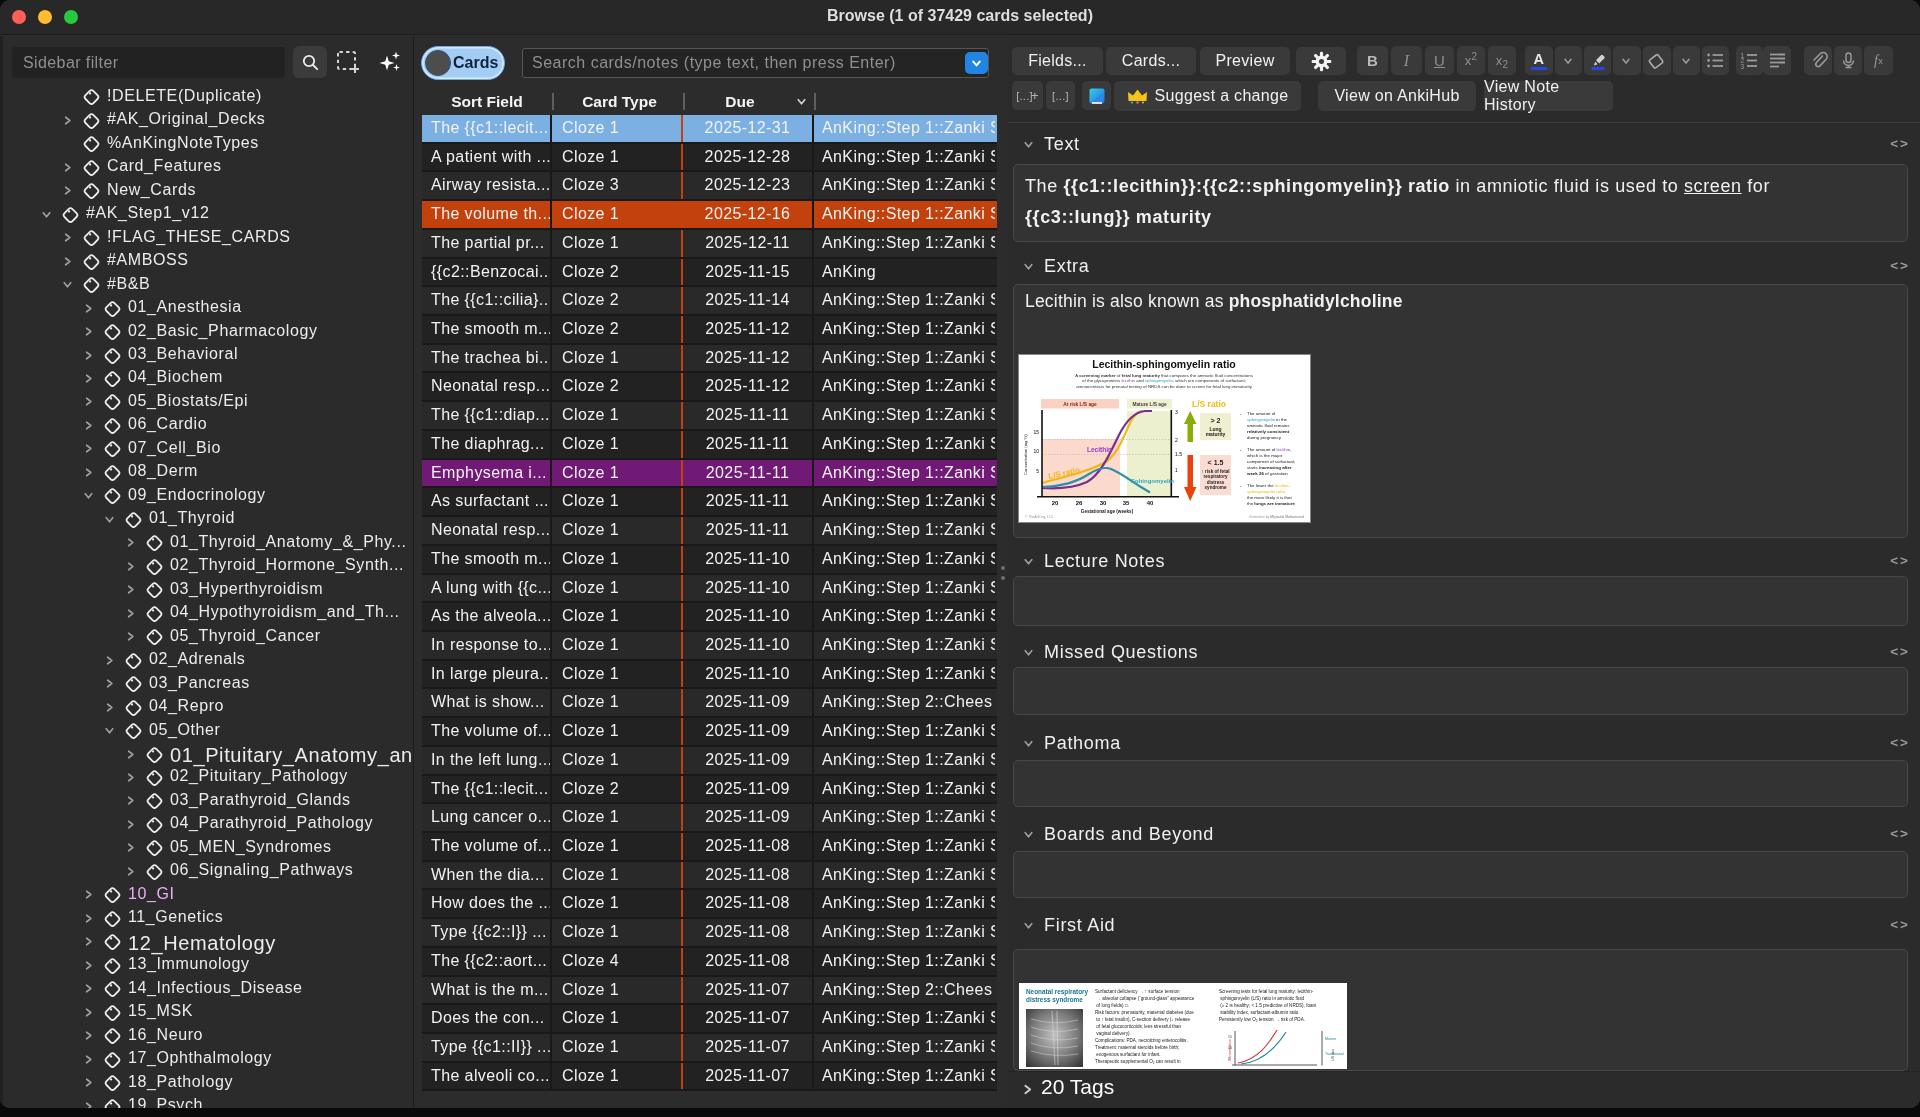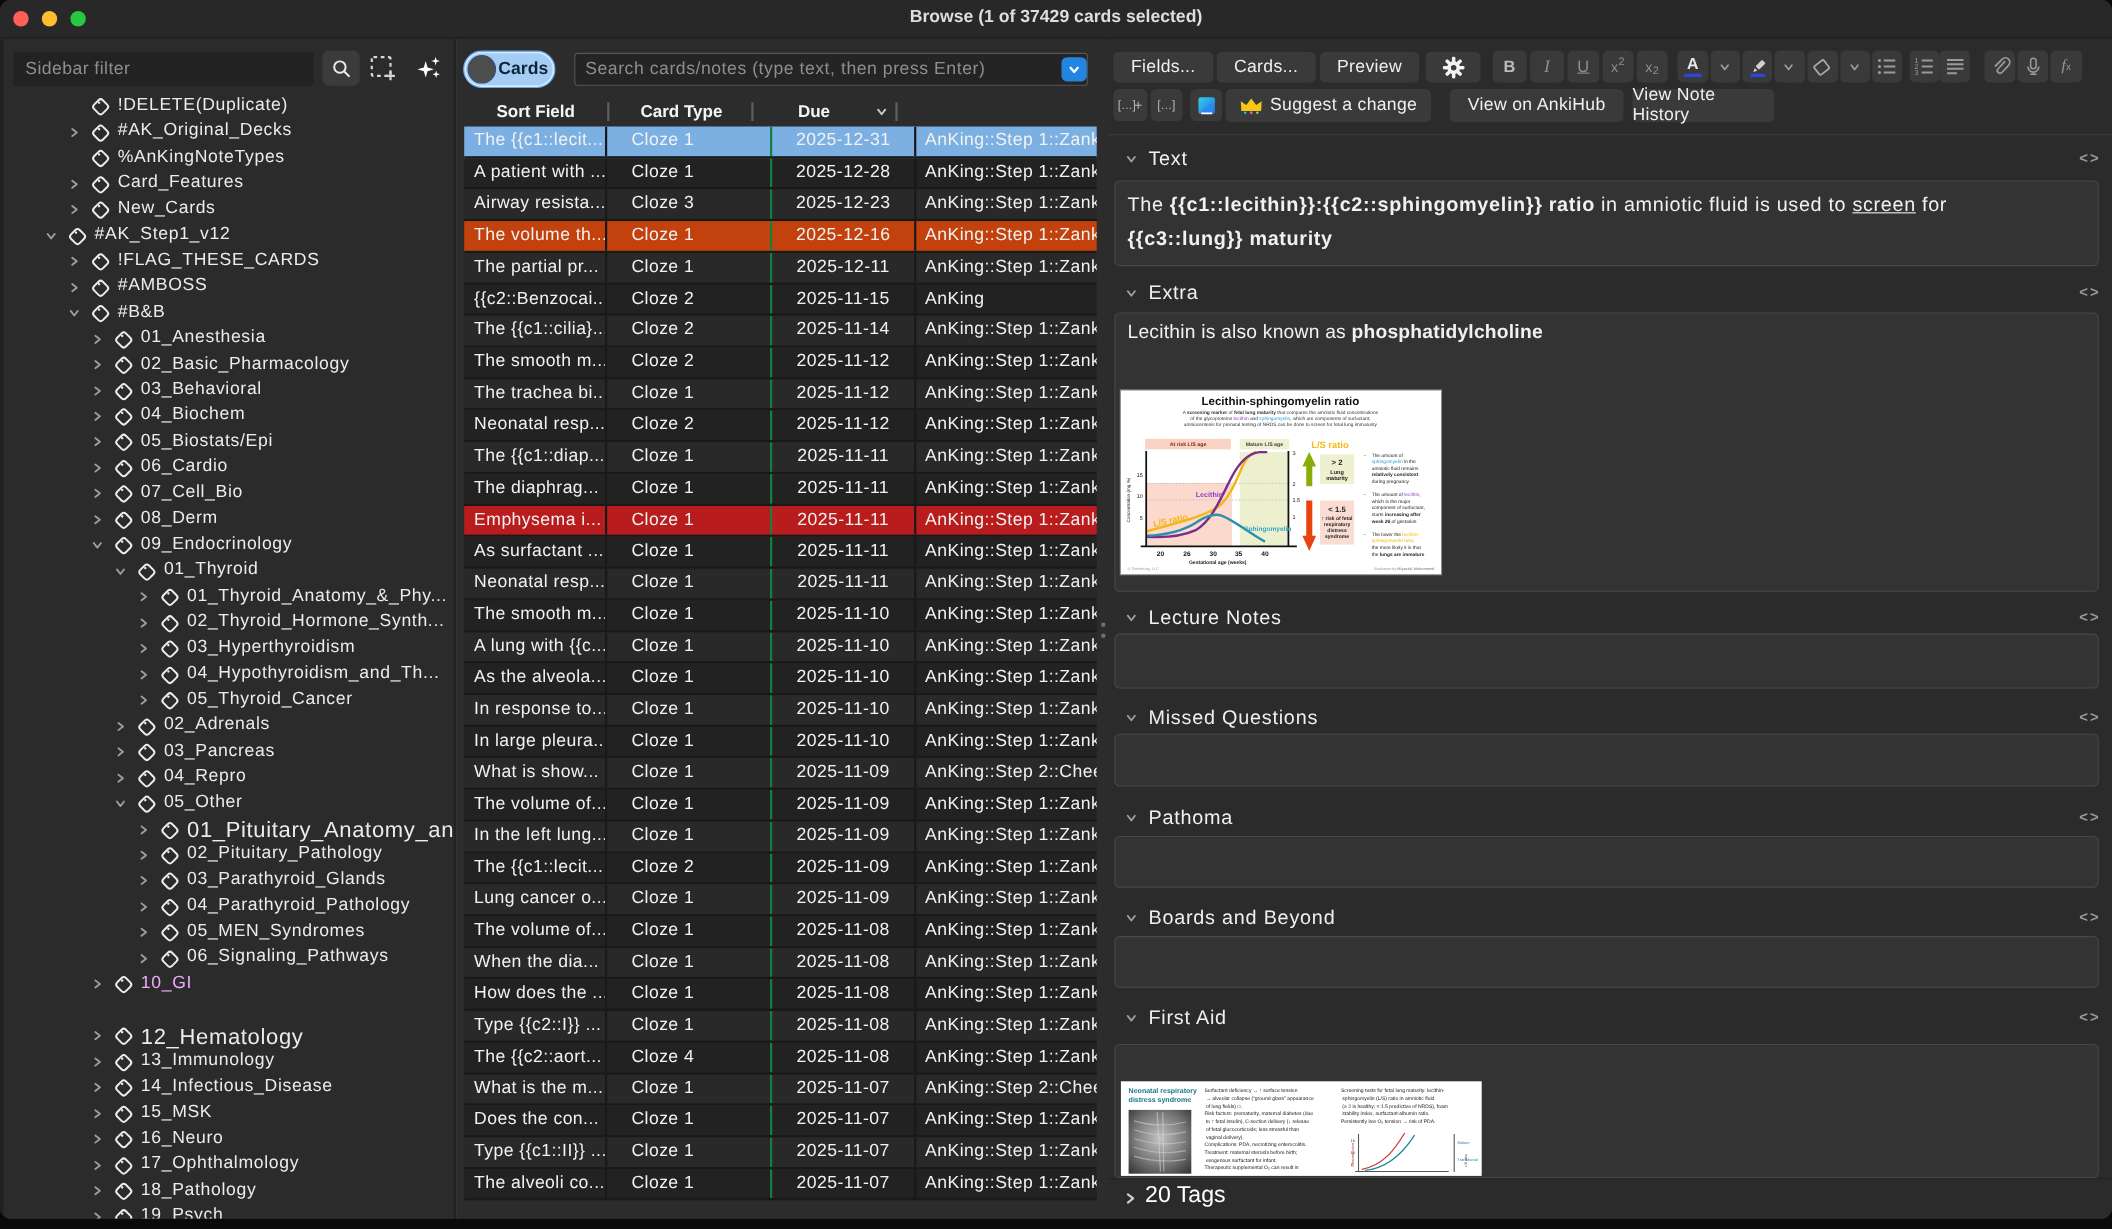--- a/index.html
+++ b/index.html
@@ -13,21 +13,21 @@
 #sidebar {position:absolute;left:0;top:36px;width:414px;height:1072px;background:#2b2b2b;
   border-right:1px solid #1c1c1c;overflow:hidden}
 #sideedge {position:absolute;left:0;top:36px;width:3px;height:1072px;background:#212121}
 #filter {position:absolute;left:12px;top:11px;width:273px;height:31px;background:#222222;
   border-radius:3px;color:#8f8f8f;font-size:16px;letter-spacing:0.4px;line-height:31px;padding-left:11px}
 #tablepane {position:absolute;left:415px;top:36px;width:592px;height:1072px;background:#2c2c2c;overflow:hidden}
 #editor {position:absolute;left:1007px;top:36px;width:913px;height:1072px;background:#2b2b2b;overflow:hidden}
 .tr {display:flex;width:575px;height:28.73px;border-bottom:2px solid #191919;overflow:hidden}
 .td {font-size:16px;letter-spacing:0.4px;color:#f2f2f2;line-height:26.5px;white-space:nowrap;overflow:hidden;flex:none}
 .c1 {width:130px;border-right:2px solid #191919;padding-left:9px}
-.c2 {width:150px;border-right:2px solid #15803d;padding-left:22px}
+.c2 {width:131px;border-right:2px solid #c2410c;padding-left:10px}
 .c3 {width:131px;border-right:2px solid #191919;text-align:center}
 .c4 {width:181px;padding-left:8px}
 .fbox {position:absolute;left:6px;width:895px;background:#333333;border:1px solid #484848;border-radius:5px}
 .flabel {position:absolute;left:37px;font-size:18px;letter-spacing:0.7px;color:#f0f0f0;font-weight:500}
 .fhtml {position:absolute;right:10px;color:#9a9a9a;font-size:13.5px;font-weight:bold;letter-spacing:2px}
 .btn {position:absolute;background:#3a3a3a;border-radius:5px;color:#f0f0f0;font-size:16px;letter-spacing:0.3px;
   display:flex;align-items:center;justify-content:center}
 </style></head>
 <body>
 <div id="win">
@@ -464,20 +464,32 @@
             <path d="M5 3.5 L9.5 7 L5 10.5" fill="none" stroke="#9e9e9e" stroke-width="1.8" stroke-linecap="round" stroke-linejoin="round"></path>
           </svg>
           <svg style="position:absolute;left:103px;top:3px" width="19" height="19" viewBox="0 0 18 18">
             <g transform="rotate(45 9 9)">
               <rect x="3.4" y="3.4" width="10.6" height="10.6" rx="2.6" fill="none" stroke="#ececec" stroke-width="1.7"></rect>
               <circle cx="5.3" cy="7.2" r="1.05" fill="#ececec"></circle>
             </g>
           </svg>
           <span style="position:absolute;left:128px;top:1.5px;font-size:16px;letter-spacing:0.6px;color:#f0abfc;white-space:nowrap">10_GI</span>
         </div>
+<div style="position:absolute;left:0;top:870.7px;width:413px;height:23.5px">
+          <svg style="position:absolute;left:82px;top:5px" width="13" height="13" viewBox="0 0 14 14">
+            <path d="M5 3.5 L9.5 7 L5 10.5" fill="none" stroke="#9e9e9e" stroke-width="1.8" stroke-linecap="round" stroke-linejoin="round"></path>
+          </svg>
+          <svg style="position:absolute;left:103px;top:3px" width="19" height="19" viewBox="0 0 18 18">
+            <g transform="rotate(45 9 9)">
+              <rect x="3.4" y="3.4" width="10.6" height="10.6" rx="2.6" fill="none" stroke="#ececec" stroke-width="1.7"></rect>
+              <circle cx="5.3" cy="7.2" r="1.05" fill="#ececec"></circle>
+            </g>
+          </svg>
+          <span style="position:absolute;left:128px;top:1.5px;font-size:16px;letter-spacing:0.6px;color:#ececec;white-space:nowrap">11_Genetics</span>
+        </div>
 <div style="position:absolute;left:0;top:894.2px;width:413px;height:23.5px">
           <svg style="position:absolute;left:82px;top:5px" width="13" height="13" viewBox="0 0 14 14">
             <path d="M5 3.5 L9.5 7 L5 10.5" fill="none" stroke="#9e9e9e" stroke-width="1.8" stroke-linecap="round" stroke-linejoin="round"></path>
           </svg>
           <svg style="position:absolute;left:103px;top:3px" width="19" height="19" viewBox="0 0 18 18">
             <g transform="rotate(45 9 9)">
               <rect x="3.4" y="3.4" width="10.6" height="10.6" rx="2.6" fill="none" stroke="#ececec" stroke-width="1.7"></rect>
               <circle cx="5.3" cy="7.2" r="1.05" fill="#ececec"></circle>
             </g>
           </svg>
@@ -664,21 +676,21 @@
           <div class="td c2">Cloze 1</div>
           <div class="td c3">2025-11-11</div>
           <div class="td c4">AnKing::Step 1::Zanki S</div>
         </div>
 <div class="tr" style="background:#222222">
           <div class="td c1">The diaphrag...</div>
           <div class="td c2">Cloze 1</div>
           <div class="td c3">2025-11-11</div>
           <div class="td c4">AnKing::Step 1::Zanki S</div>
         </div>
-<div class="tr" style="background:#b91c1c">
+<div class="tr" style="background:#701a75">
           <div class="td c1">Emphysema i...</div>
           <div class="td c2">Cloze 1</div>
           <div class="td c3">2025-11-11</div>
           <div class="td c4">AnKing::Step 1::Zanki S</div>
         </div>
 <div class="tr" style="background:#222222">
           <div class="td c1">As surfactant ...</div>
           <div class="td c2">Cloze 1</div>
           <div class="td c3">2025-11-11</div>
           <div class="td c4">AnKing::Step 1::Zanki S</div>

